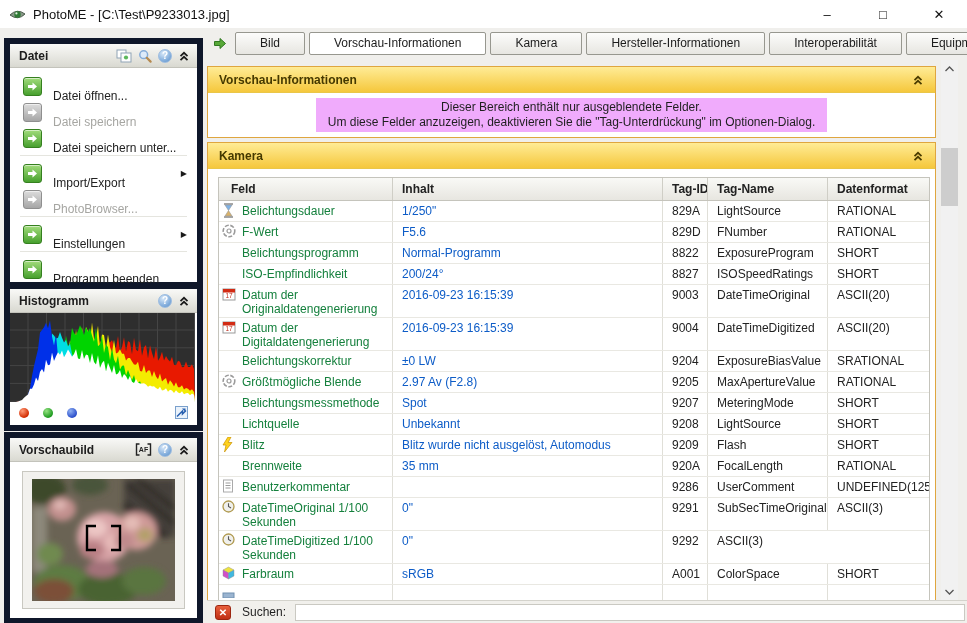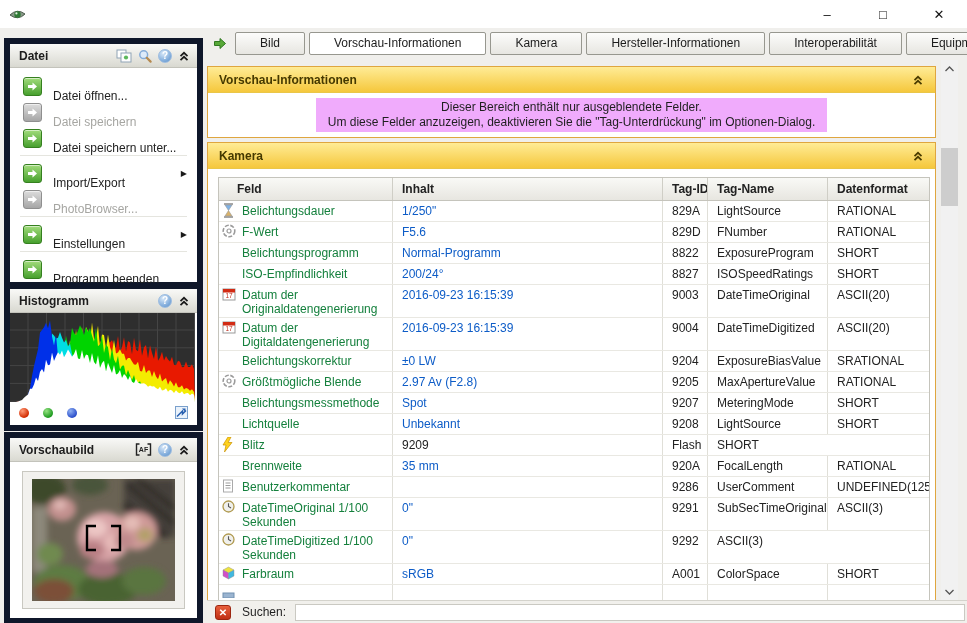--- a/index.html
+++ b/index.html
@@ -54,21 +54,21 @@
   .section-title{font-weight:bold;color:#453900;flex:1;}
   #section-preview-info{top:66px;height:70px;}
   .notice{position:absolute;top:26px;left:0;right:0;bottom:0;display:flex;align-items:center;justify-content:center;}
   .notice-inner{background:#f0abfc;text-align:center;padding:2px 12px;line-height:15px;color:#1f1f1f;}
   #section-camera{top:142px;height:458px;overflow:hidden;}
 
   
   .table{margin:8px 0 0 10px;width:712px;border:1px solid #c5c4bc;box-sizing:border-box;background:#fff;}
   .thead{display:grid;grid-template-columns:174px 270px 45px 120px 101px;height:22px;background:linear-gradient(#f9f9f6,#e7e6e0);border-bottom:1px solid #c5c4bc;font-weight:bold;}
   .thead .hc{padding:4px 0 0 9px;border-right:1px solid #cfcec6;overflow:hidden;white-space:nowrap;}
-  .thead .hc:first-child{padding-left:18px;}
+  .thead .hc:first-child{padding-left:12px;}
   .thead .hc:last-child{border-right:none;}
   .trow{display:grid;grid-template-columns:22px 152px 270px 45px 120px 101px;min-height:20px;border-bottom:1px solid #e9e8e2;background:#fff;}
   .trow.tall{min-height:32px;}
   .cell{padding:3px 4px 0 9px;border-right:1px solid #e0dfd8;line-height:14px;overflow:hidden;}
   .icon-cell{padding:2px 0 0 3px;border-right:none;}
   .field-cell{padding-left:1px;color:#15803d;}
   .value-cell{color:#0d5cc7;}
   .format-cell{border-right:none;}
 
   
@@ -90,20 +90,21 @@
 <div id="window">
 
   <div class="titlebar">
     <span class="app-icon">
       <svg width="17" height="15" viewBox="0 0 17 15">
         <path d="M1 8 Q8 1 16 7 Q9 14 1 8 Z" fill="#8a9a8a" stroke="#4a5a4a" stroke-width="1"></path>
         <circle cx="8.5" cy="7.5" r="3.2" fill="#2f7a35"></circle>
         <circle cx="7.4" cy="6.4" r="1.1" fill="#dff0df"></circle>
       </svg>
     </span>
+    <span class="title-text">PhotoME - [C:\Test\P9233013.jpg]</span>
     <div class="win-btns">
       <div class="win-btn">
           <span>–</span>
         </div>
       <div class="win-btn">
           <span>□</span>
         </div>
       <div class="win-btn">
           <span>✕</span>
         </div>
@@ -440,20 +441,21 @@
             <span class="cell value-cell">Unbekannt</span>
             <span class="cell">9208</span>
             <span class="cell">LightSource</span>
             <span class="cell format-cell">SHORT</span>
           </div>
           <div class="trow">
             <span class="cell icon-cell"><svg width="11" height="15" viewBox="0 0 11 15">
                 <path d="M6 0 L1 8 h3 L2.5 15 L10 5.5 H6.2 L9 0 Z" fill="#ffd21e" stroke="#c89000" stroke-width=".7"></path>
               </svg></span>
             <span class="cell field-cell">Blitz</span>
+            <span class="cell value-cell">Blitz wurde nicht ausgelöst, Automodus</span>
             <span class="cell">9209</span>
             <span class="cell">Flash</span>
             <span class="cell format-cell">SHORT</span>
           </div>
           <div class="trow">
             <span class="cell icon-cell"></span>
             <span class="cell field-cell">Brennweite</span>
             <span class="cell value-cell">35 mm</span>
             <span class="cell">920A</span>
             <span class="cell">FocalLength</span>

